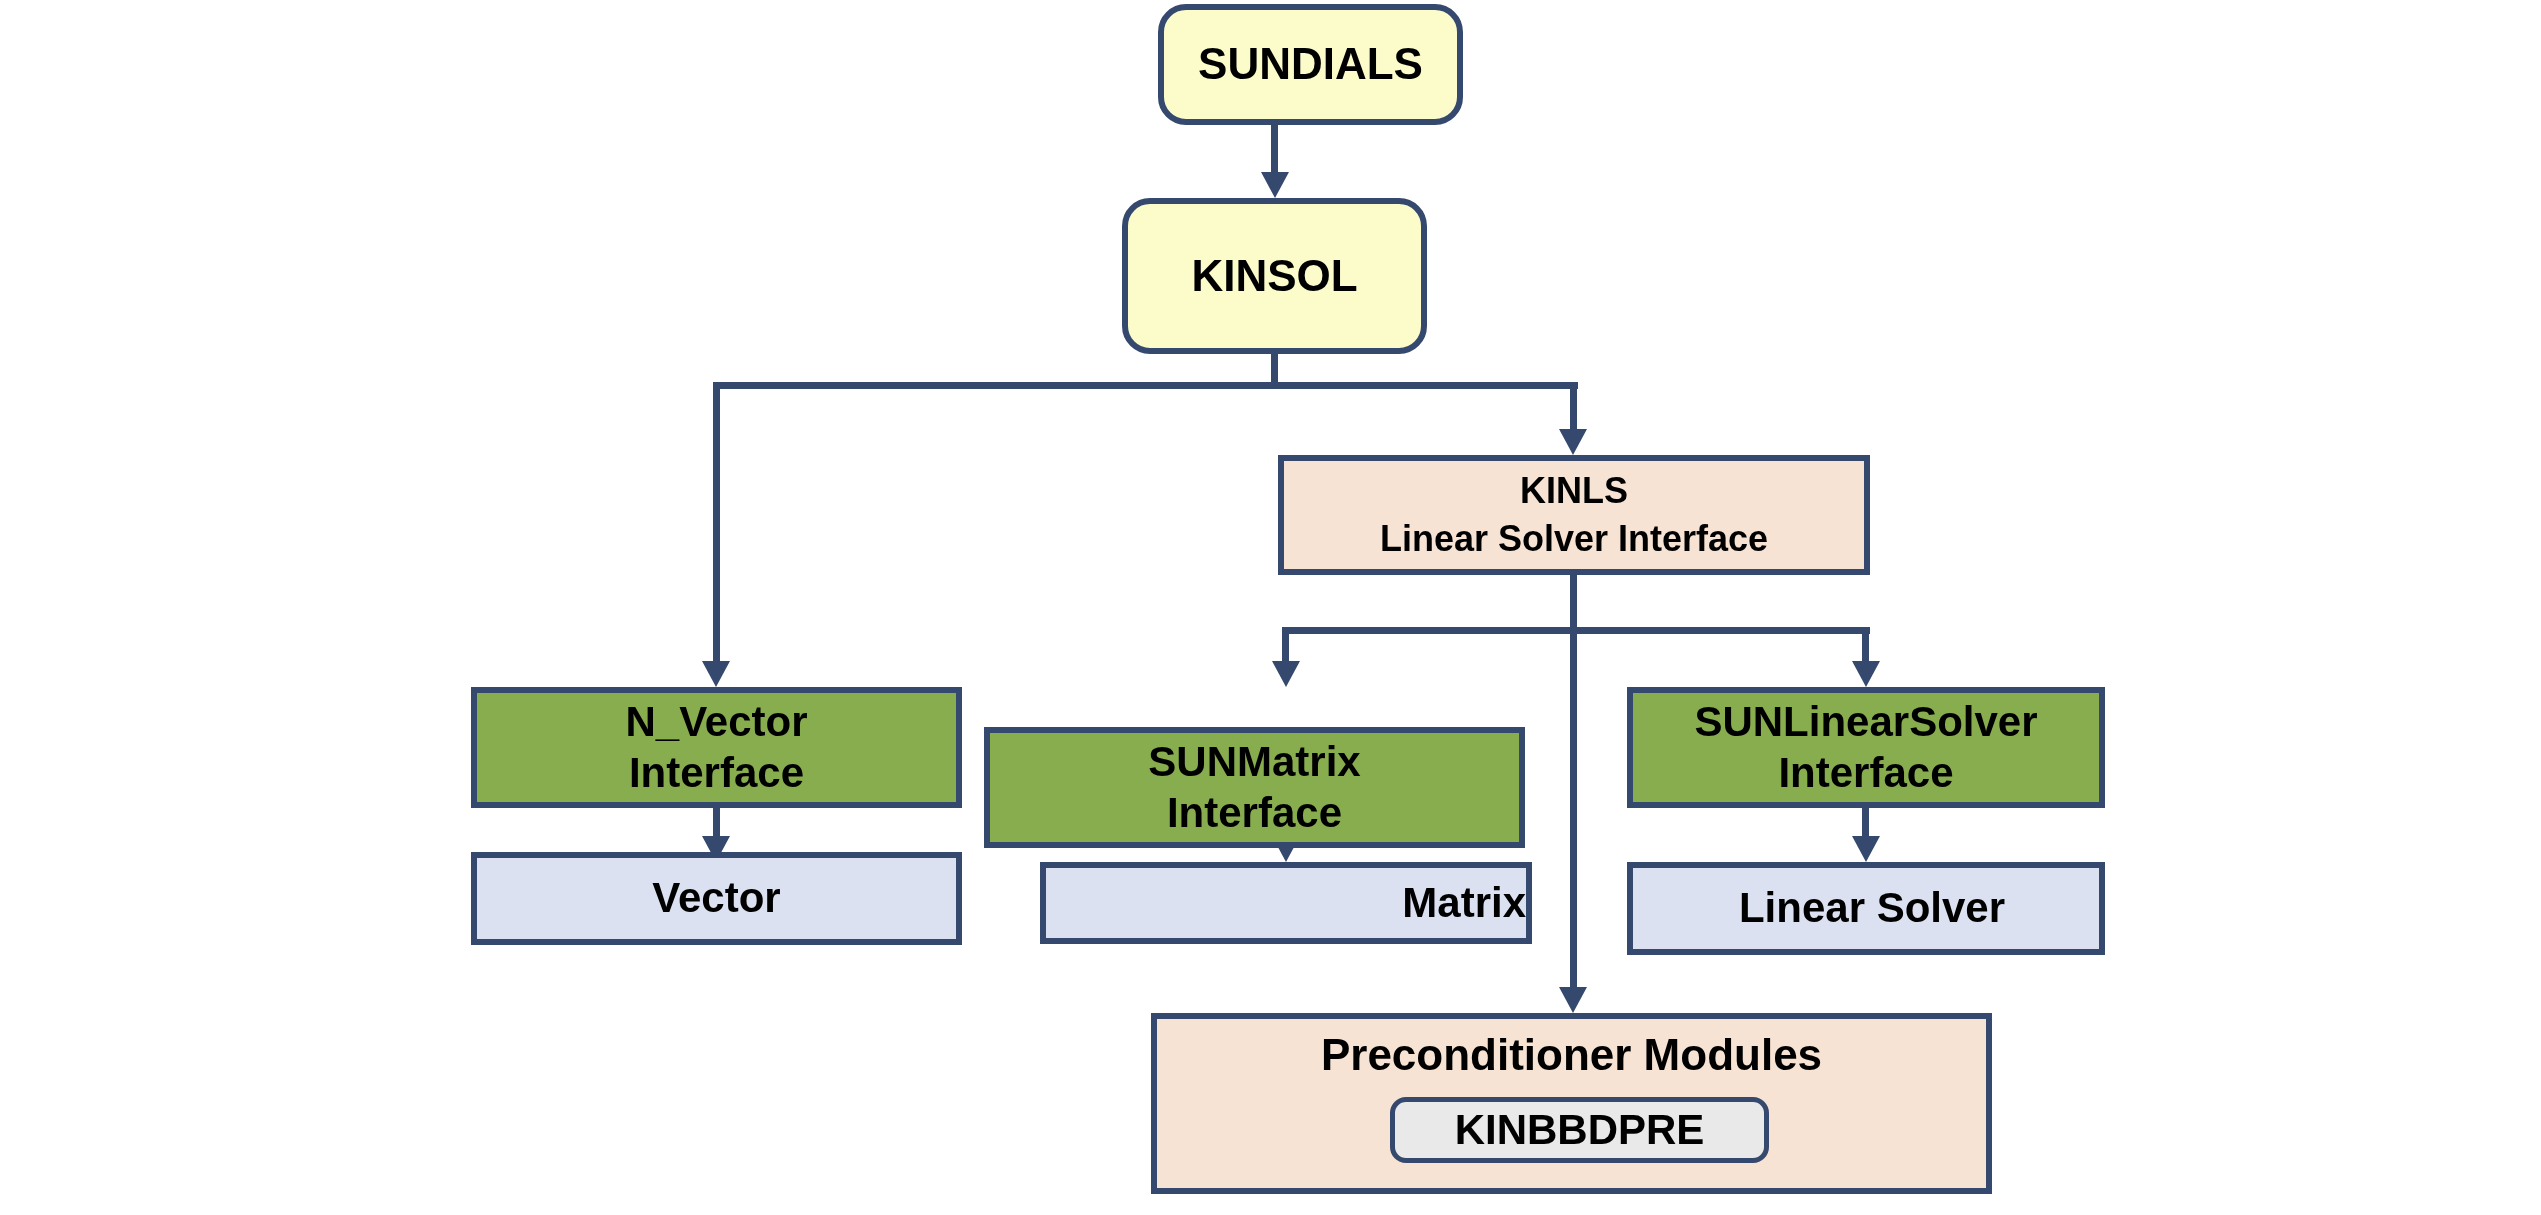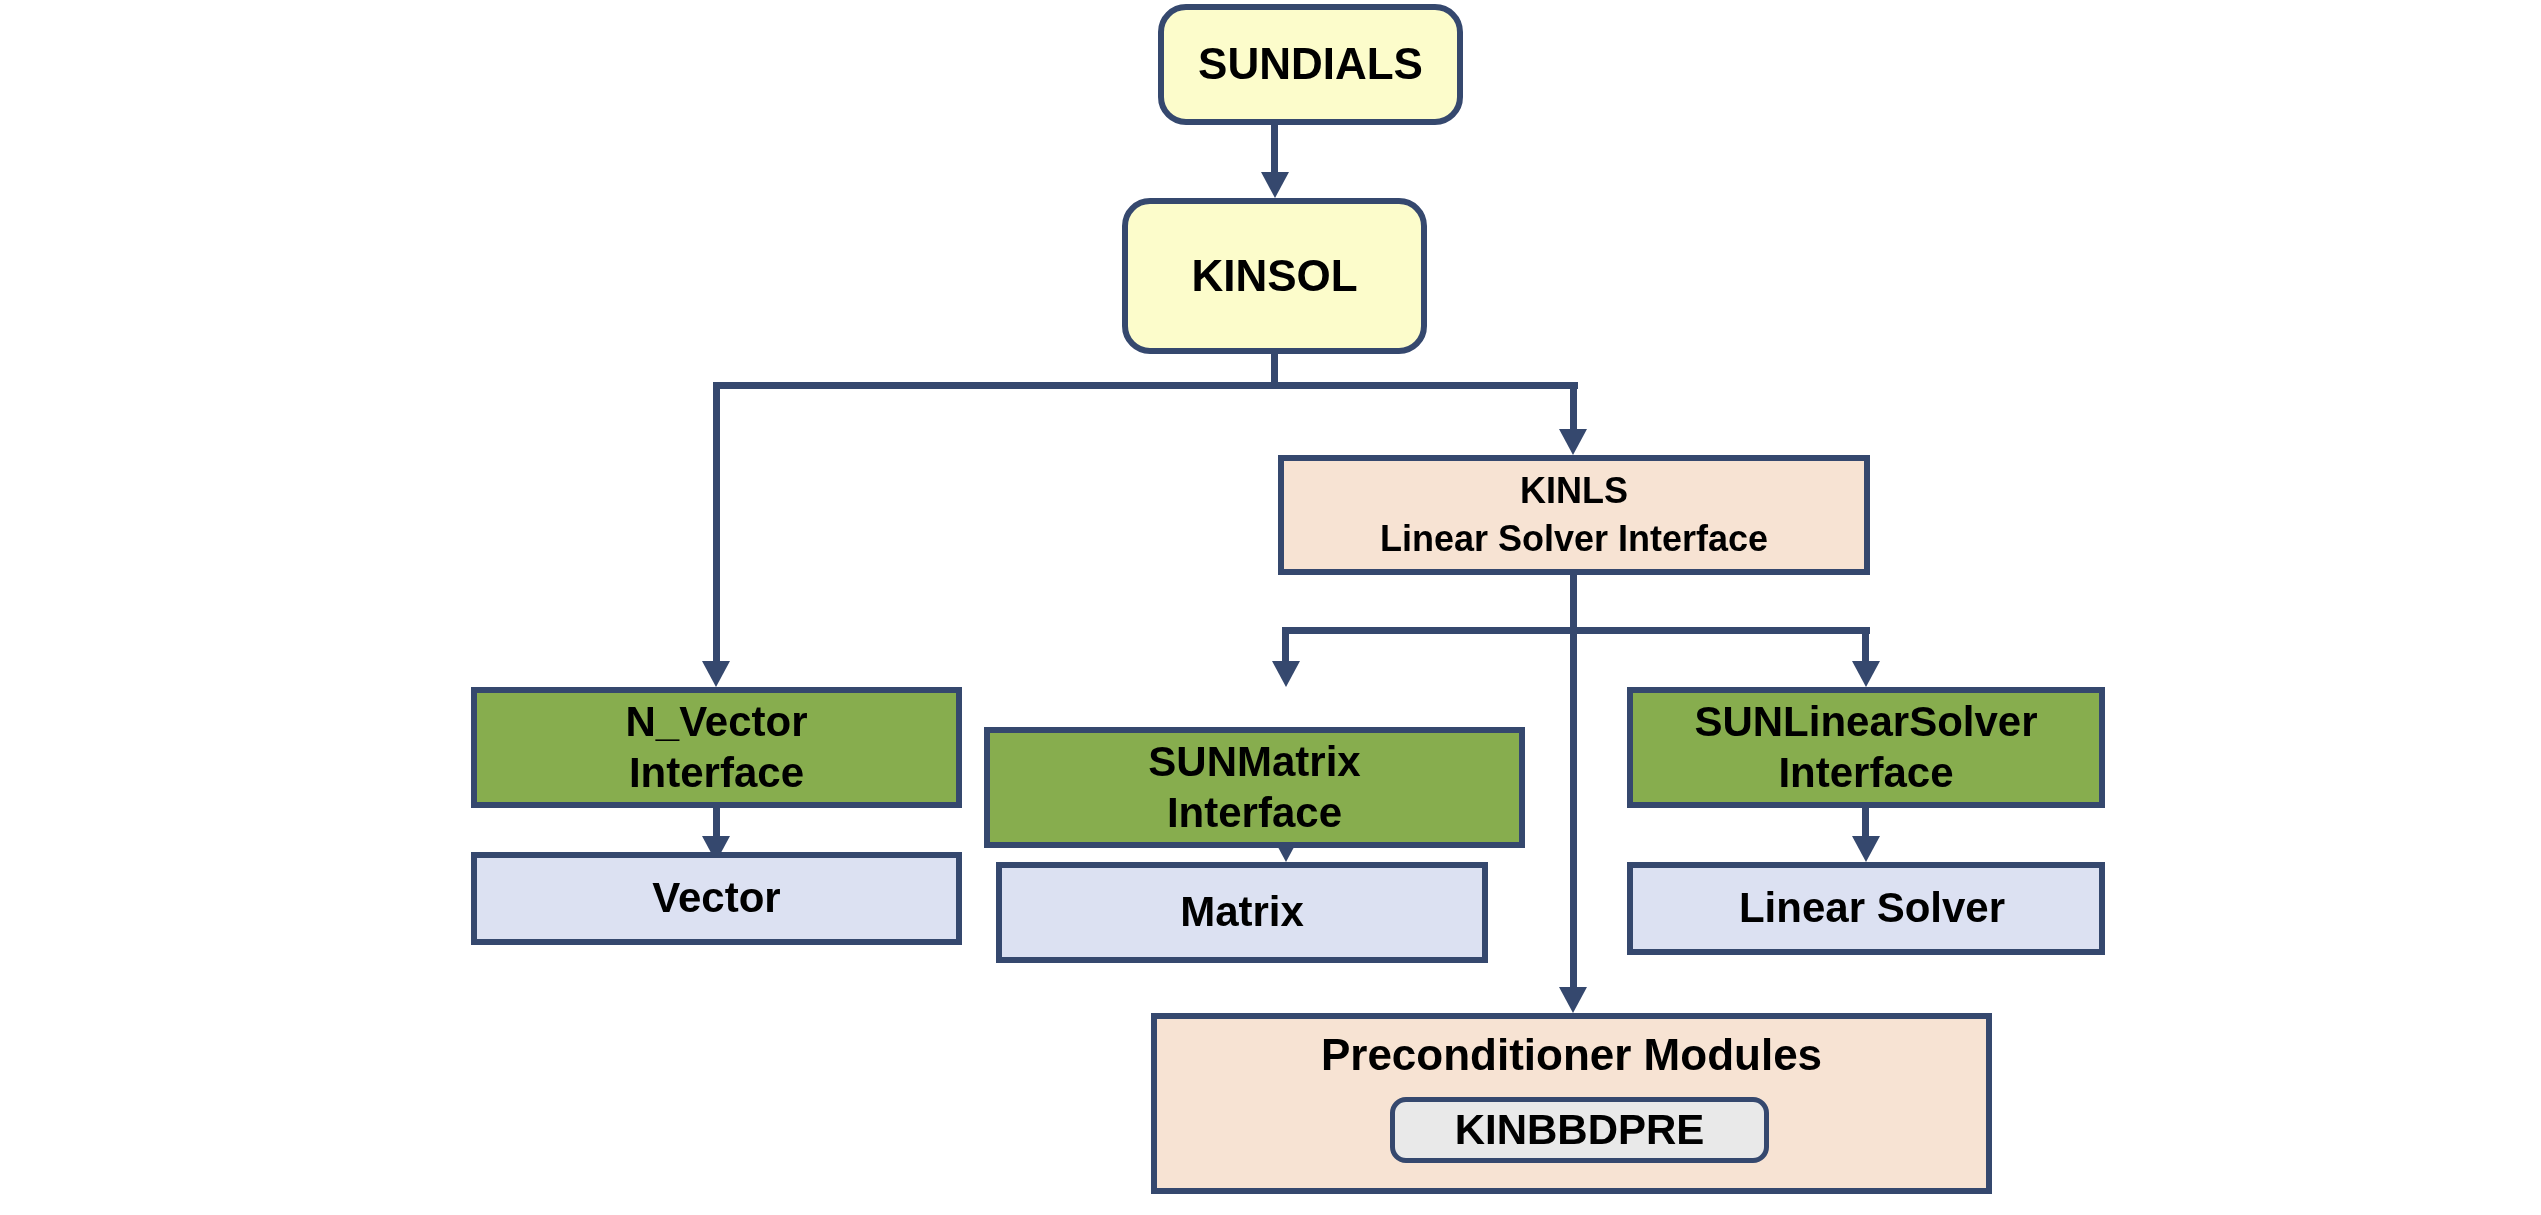--- a/index.html
+++ b/index.html
@@ -120,21 +120,21 @@
 
   <div class="node fill-green" style="left:1627px;top:687px;width:478px;height:121px;">
     <span>SUNLinearSolver</span>
     <span>Interface</span>
   </div>
 
   <div class="node fill-lavender" style="left:471px;top:852px;width:491px;height:93px;">
     <span>Vector</span>
   </div>
 
-  <div class="node fill-lavender" style="left:996px;top:862px;width:492px;height:101px;">
+  <div class="node fill-lavender" style="left:1040px;top:862px;width:492px;height:82px;align-items:flex-end;">
     <span>Matrix</span>
   </div>
 
   <div class="node fill-lavender" style="left:1627px;top:862px;width:478px;height:93px;padding-left:12px;">
     <span>Linear Solver</span>
   </div>
 
   <div class="node fill-peach" style="left:1151px;top:1013px;width:841px;height:181px;"></div>
   <div class="precond-title">Preconditioner Modules</div>
 

